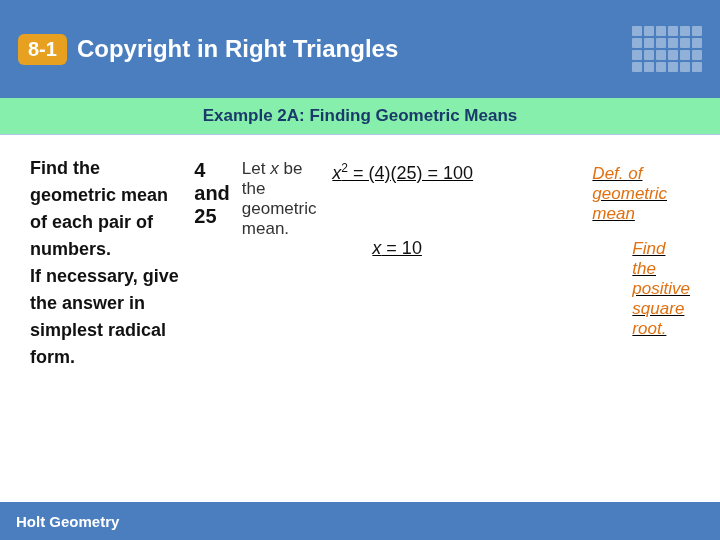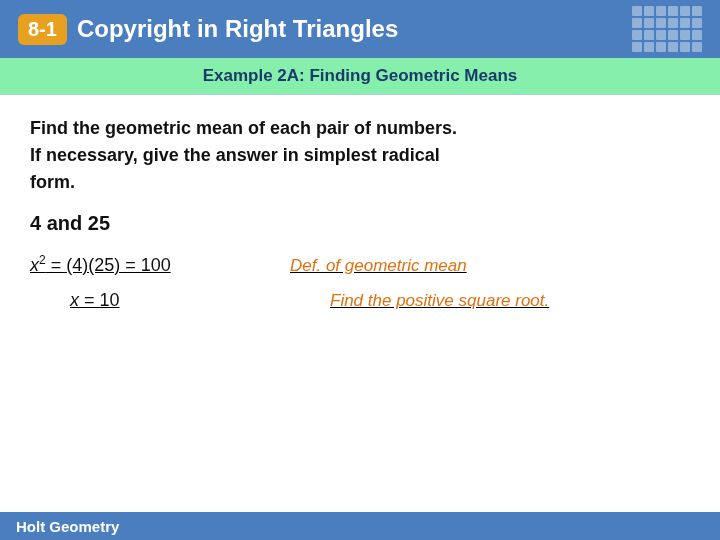--- a/index.html
+++ b/index.html
@@ -17,21 +17,21 @@
       height: 540px;
       display: flex;
       flex-direction: column;
     }
 
     
     .header-bar {
       background: #4a7ebf;
       display: flex;
       align-items: center;
-      padding: 6px 18px;
+      padding: 26px 18px;
       gap: 0;
     }
 
     .header-badge {
       background: #e8a020;
       color: #fff;
       font-weight: bold;
       font-size: 20px;
       padding: 4px 10px;
       border-radius: 6px;
@@ -68,21 +68,21 @@
       font-size: 17px;
       color: #1a3a6a;
       border-bottom: 1px solid #b0c8e8;
     }
 
     
     .main-content {
       flex: 1;
       padding: 20px 30px 10px 30px;
       display: flex;
-      flex-direction: column;
+      flex-direction: row;
       gap: 12px;
     }
 
     .problem-statement {
       font-size: 18px;
       font-weight: bold;
       color: #111;
       line-height: 1.5;
     }
 
@@ -138,21 +138,21 @@
       padding-left: 40px;
     }
 
     
     .footer {
       background: #4a7ebf;
       display: flex;
       align-items: center;
       justify-content: space-between;
       padding: 6px 16px;
-      height: 28px;
+      height: 38px;
     }
 
     .footer-left {
       color: #fff;
       font-size: 15px;
       font-weight: bold;
     }
 
     .footer-right {
       color: #fff;
@@ -201,20 +201,23 @@
   <div class="main-content">
 
     <div class="problem-statement">
       <span>Find the geometric mean of each pair of numbers.</span><br>
       <span>If necessary, give the answer in simplest radical</span><br>
       <span>form.</span>
     </div>
 
     <div class="pair-label">4 and 25</div>
 
+    <div class="let-x-line">
+      Let <em>x</em> be the geometric mean.
+    </div>
 
     <div class="steps-area">
 
       <div class="step-row">
         <div class="step-math">
           <em>x</em><sup>2</sup> = (4)(25) = 100
         </div>
         <div class="step-italic">
           Def. of geometric mean
         </div>

